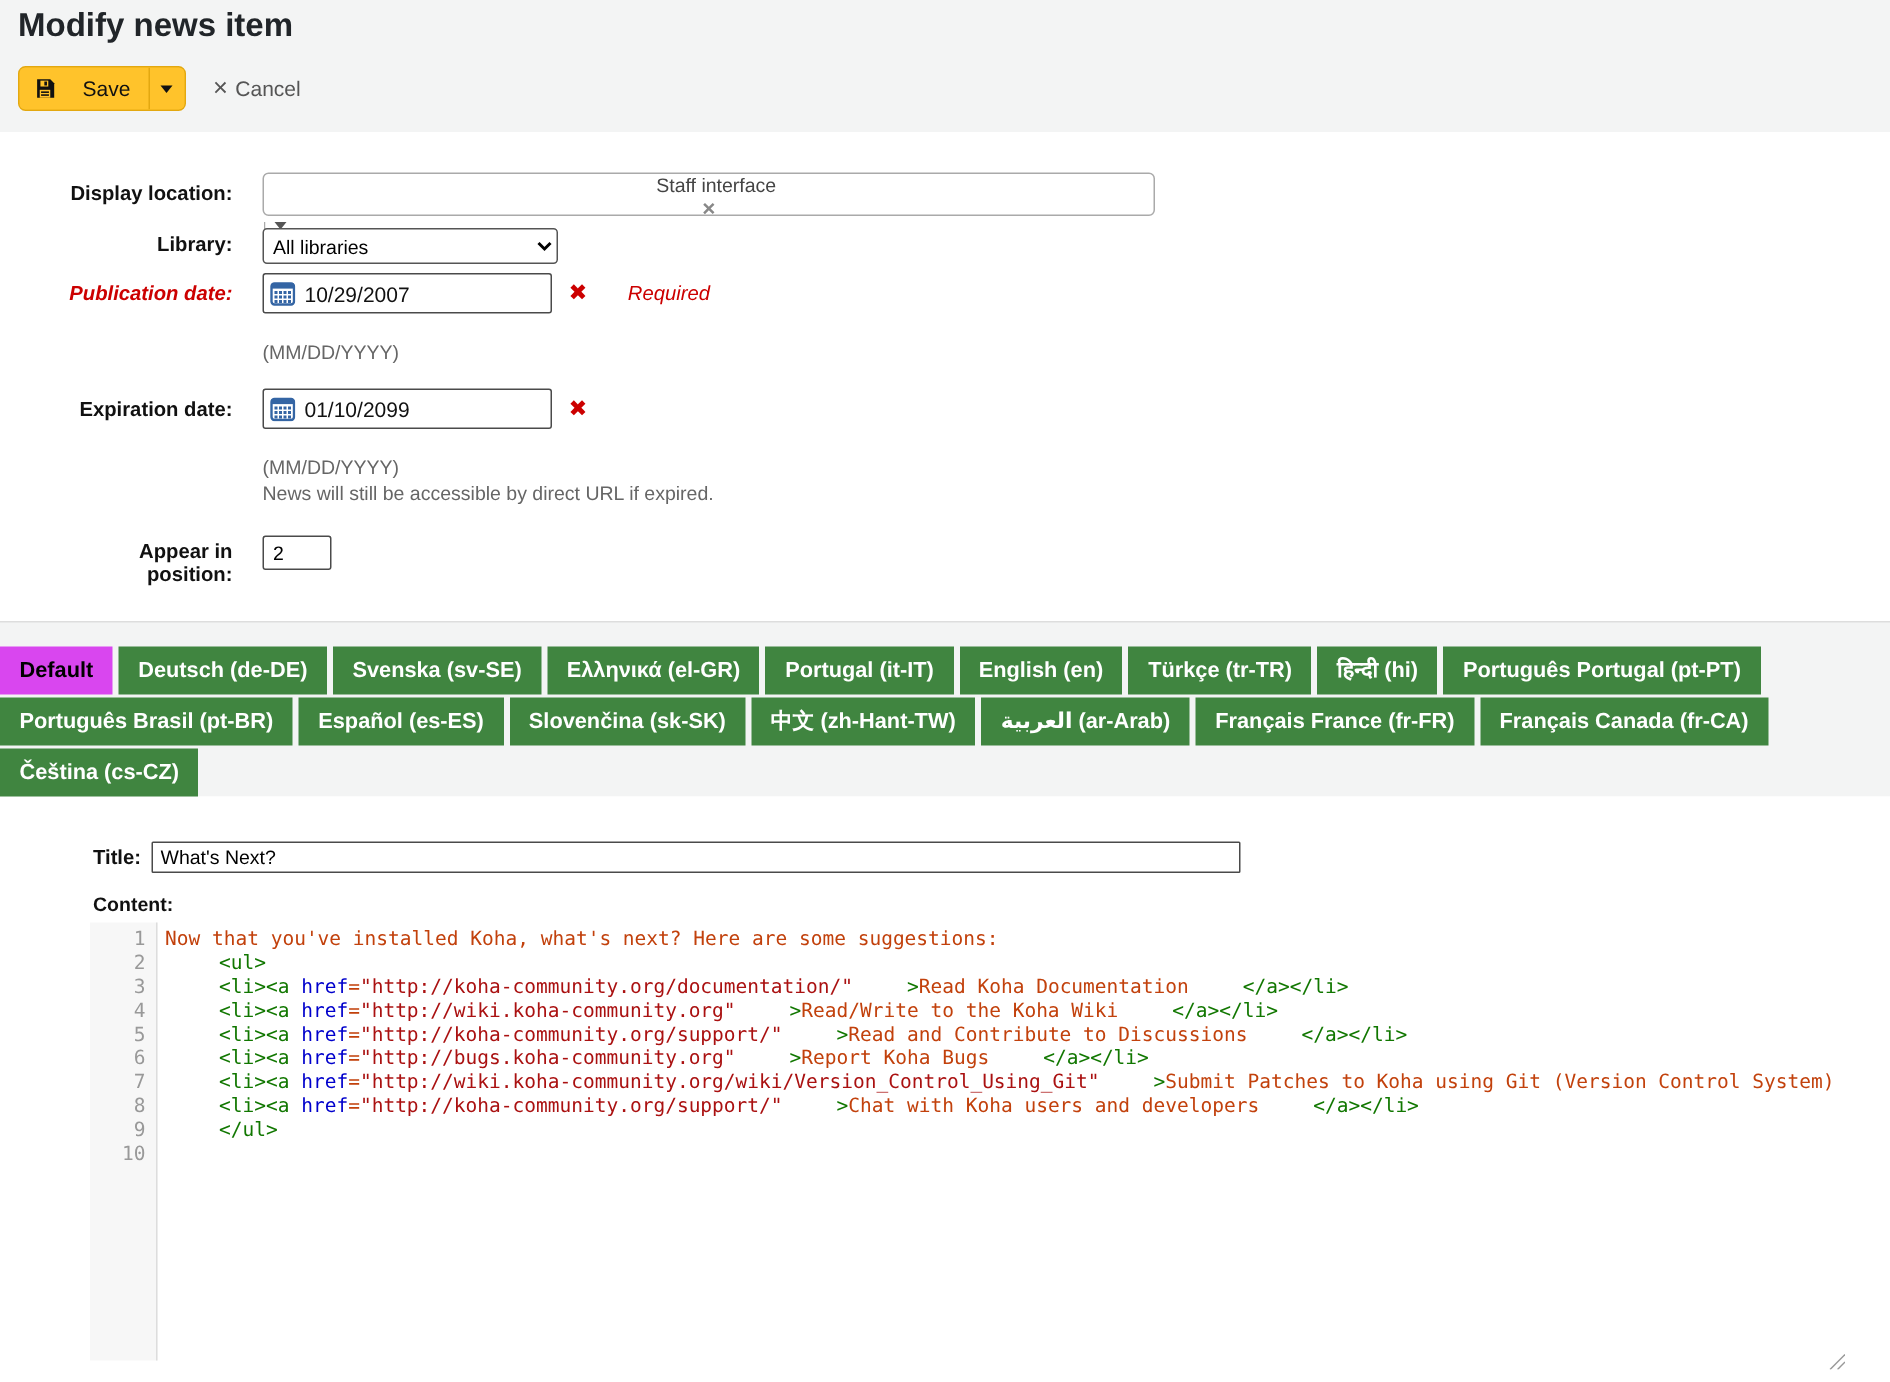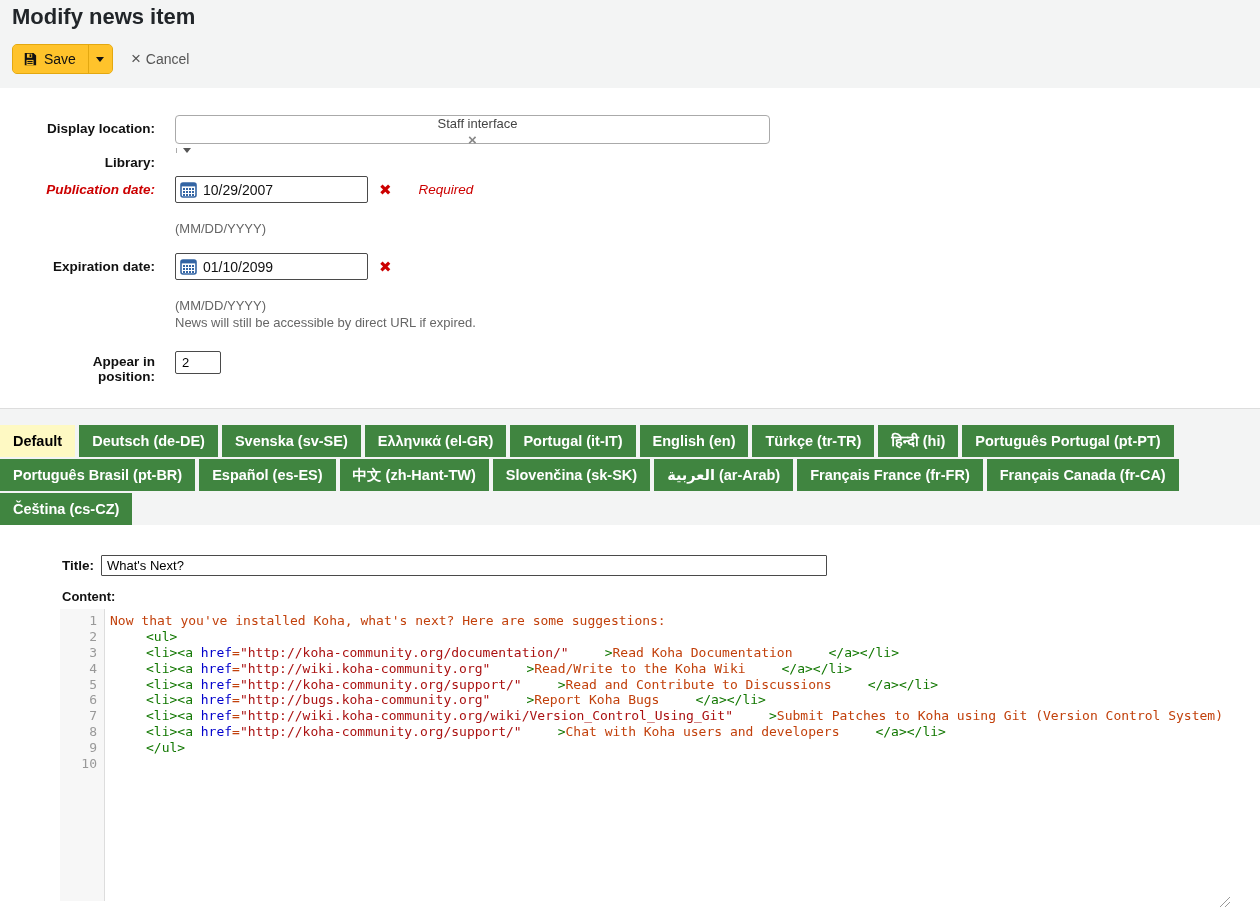--- a/index.html
+++ b/index.html
@@ -15,21 +15,21 @@
 
   
   .top-band { background:#f3f4f4; padding: 2px 0 14px 0; }
   .top-band h1 { margin:0; padding: 1px 12px 8px 12px; font-size:22px; line-height:27px; font-weight:bold; color:#212529; }
   .toolbar { padding: 6px 12px 0 12px; display:flex; align-items:center; }
   .btn-group { display:inline-flex; border:1px solid #e3a810; border-radius:5px; overflow:hidden; background:#ffc32b; }
   .btn-save, .btn-caret {
     background:#ffc32b; border:none; font-family:inherit; font-size:14px; color:#111;
     height:28px; display:flex; align-items:center; cursor:pointer;
   }
-  .btn-save { padding:0 12px 0 10px; gap:7px; }
+  .btn-save { padding:0 12px 0 10px; gap:18px; }
   .btn-caret { width:24px; justify-content:center; border-left:1px solid #e3a810; }
   .caret-down { width:0; height:0; border-left:4px solid transparent; border-right:4px solid transparent; border-top:5px solid #111; }
   .cancel-link { margin-left:18px; color:#555; text-decoration:none; font-size:14px; display:inline-flex; align-items:center; gap:5px; cursor:pointer; }
   .cancel-link .x-glyph { font-size:17px; line-height:14px; color:#555; }
 
   
   .form-area { background:#fff; padding: 27px 0 24px 0; }
   .form-row { display:flex; align-items:flex-start; }
   .label-col { width:155px; flex-shrink:0; text-align:right; font-weight:bold; font-size:13.5px; padding-top:6px; }
   .label-col.tight { padding-top:3px; }
@@ -52,21 +52,21 @@
   .red-x { color:#c00; font-weight:bold; font-size:15px; margin-left:11px; cursor:pointer; line-height:15px; }
   .required-note { color:#c00; font-style:italic; font-size:13.5px; margin-left:27px; }
   .pos-input { width:46px; height:23px; border:1px solid #4a4a4a; border-radius:2px; padding:0 6px; font-family:inherit; font-size:13px; }
   .pos-label-inner { display:inline-block; max-width:85px; }
 
   .mt8 { margin-top:8px; } .mt6 { margin-top:6px; } .mt16 { margin-top:16px; } .mt20 { margin-top:20px; }
 
   
   .lang-tabs { background:#f3f4f4; border-top:1px solid #ddd; padding: 16px 0 0 0; display:flex; flex-wrap:wrap; column-gap:4px; row-gap:2px; align-items:flex-start; }
   .lang-tab { background:#408540; color:#fff; font-weight:bold; font-size:14.5px; padding: 8px 13px; line-height:16px; cursor:pointer; white-space:nowrap; }
-  .lang-tab.active { background:#fef9c3; color:#000; }
+  .lang-tab.active { background:#d946ef; color:#000; }
 
   
   .tab-content { background:#fff; padding: 30px 0 0 60px; }
   .title-row { display:flex; align-items:center; margin-left:2px; }
   .title-row label { font-weight:bold; font-size:13.5px; margin-right:7px; }
   .title-input { width:726px; height:21px; border:1px solid #4a4a4a; border-radius:1px; padding:0 5px; font-family:Liberation Sans, sans-serif; font-size:13px; }
   .content-label { font-weight:bold; font-size:13px; margin-top:13px; margin-left:2px; }
 
   .editor { margin-top:5px; width:1172px; height:292px; display:flex; position:relative; background:#fff; font-family:"DejaVu Sans Mono", "Liberation Mono", monospace; font-size:13px; line-height:15.9px; }
   .gutter { width:45px; background:#f7f7f7; border-right:1px solid #ddd; text-align:right; padding:4px 7px 0 0; color:#999; flex-shrink:0; }
@@ -118,20 +118,25 @@
         <span class="clear">×</span>
         <span class="arrow-seg">
           <span class="caret-down-sm"></span>
         </span>
       </div>
     </div>
   </div>
 
   <div class="form-row mt8">
     <div class="label-col tight">Library:</div>
+    <div class="field-col">
+      <select class="lib-select">
+        <option>All libraries</option>
+      </select>
+    </div>
   </div>
 
   <div class="form-row mt6">
     <div class="label-col">
       <span class="req-label">Publication date:</span>
     </div>
     <div class="field-col">
       <div class="date-row">
         <span class="date-wrap">
           <input class="date-input" value="10/29/2007" style="">
@@ -209,22 +214,22 @@
     <div class="lang-tab">Deutsch (de-DE)</div>
     <div class="lang-tab">Svenska (sv-SE)</div>
     <div class="lang-tab">Ελληνικά (el-GR)</div>
     <div class="lang-tab">Portugal (it-IT)</div>
     <div class="lang-tab">English (en)</div>
     <div class="lang-tab">Türkçe (tr-TR)</div>
     <div class="lang-tab">हिन्दी (hi)</div>
     <div class="lang-tab">Português Portugal (pt-PT)</div>
     <div class="lang-tab">Português Brasil (pt-BR)</div>
     <div class="lang-tab">Español (es-ES)</div>
+    <div class="lang-tab">Slovenčina (sk-SK)</div>
     <div class="lang-tab">中文 (zh-Hant-TW)</div>
-    <div class="lang-tab">Slovenčina (sk-SK)</div>
     <div class="lang-tab">العربية (ar-Arab)</div>
     <div class="lang-tab">Français France (fr-FR)</div>
     <div class="lang-tab">Français Canada (fr-CA)</div>
     <div class="lang-tab">Čeština (cs-CZ)</div>
   </div>
 
 <div class="tab-content">
   <div class="title-row">
     <label>Title:</label>
     <input class="title-input" value="What's Next?" style="">

